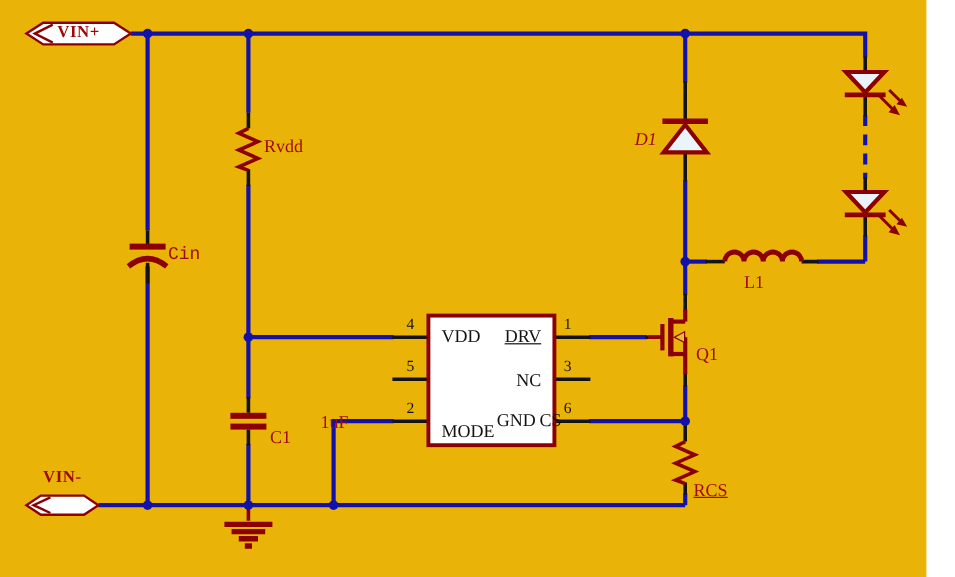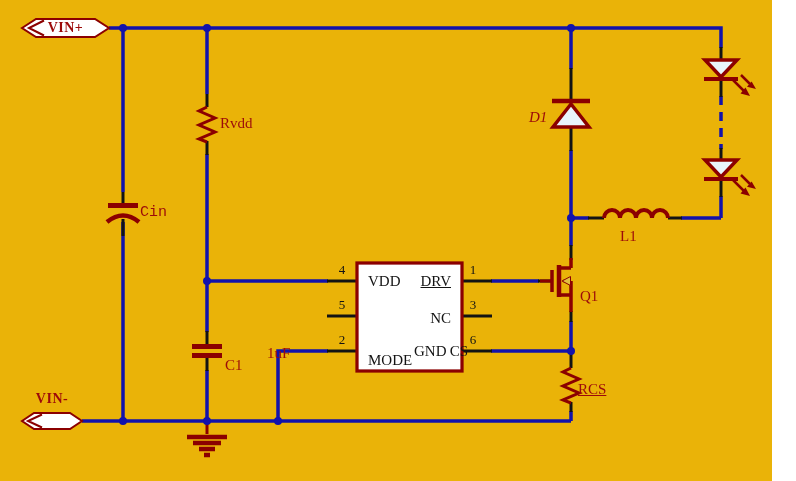--- a/index.html
+++ b/index.html
@@ -187,21 +187,21 @@
   <div class="lbl port-label" style="left:22px;top:21px;width:87px;">VIN+</div>
   <div class="lbl port-label" style="left:22px;top:392px;width:60px;">VIN-</div>
 
   <div class="lbl" style="left:140px;top:205px;font-family:Liberation Mono, monospace;">Cin</div>
   <div class="lbl" style="left:220px;top:116px;">Rvdd</div>
   <div class="lbl" style="left:225px;top:358px;">C1</div>
   <div class="lbl" style="left:223px;top:346px;margin-left:44px;">1uF</div>
   <div class="lbl" style="left:529px;top:110px;font-style:italic;">D1</div>
   <div class="lbl" style="left:580px;top:289px;">Q1</div>
   <div class="lbl" style="left:620px;top:229px;">L1</div>
-  <div class="lbl" style="left:578px;top:382px;text-decoration:underline;">RCS</div>
+  <div class="lbl" style="left:578px;top:402px;text-decoration:underline;">RCS</div>
 
   <div class="lbl pin-name" style="left:368px;top:274px;">VDD</div>
   <div class="lbl pin-name" style="left:368px;top:309px;margin-top:44px;">MODE</div>
   <div class="lbl pin-name" style="left:368px;top:344px;margin-left:46px;">GND</div>
   <div class="lbl pin-name right" style="left:399px;top:274px;width:52px;text-decoration:underline;">DRV</div>
   <div class="lbl pin-name right" style="left:399px;top:311px;width:52px;">NC</div>
   <div class="lbl pin-name right" style="left:416px;top:344px;width:52px;">CS</div>
 
   <div class="lbl pin-num" style="left:332px;top:263px;">4</div>
   <div class="lbl pin-num" style="left:332px;top:298px;">5</div>

